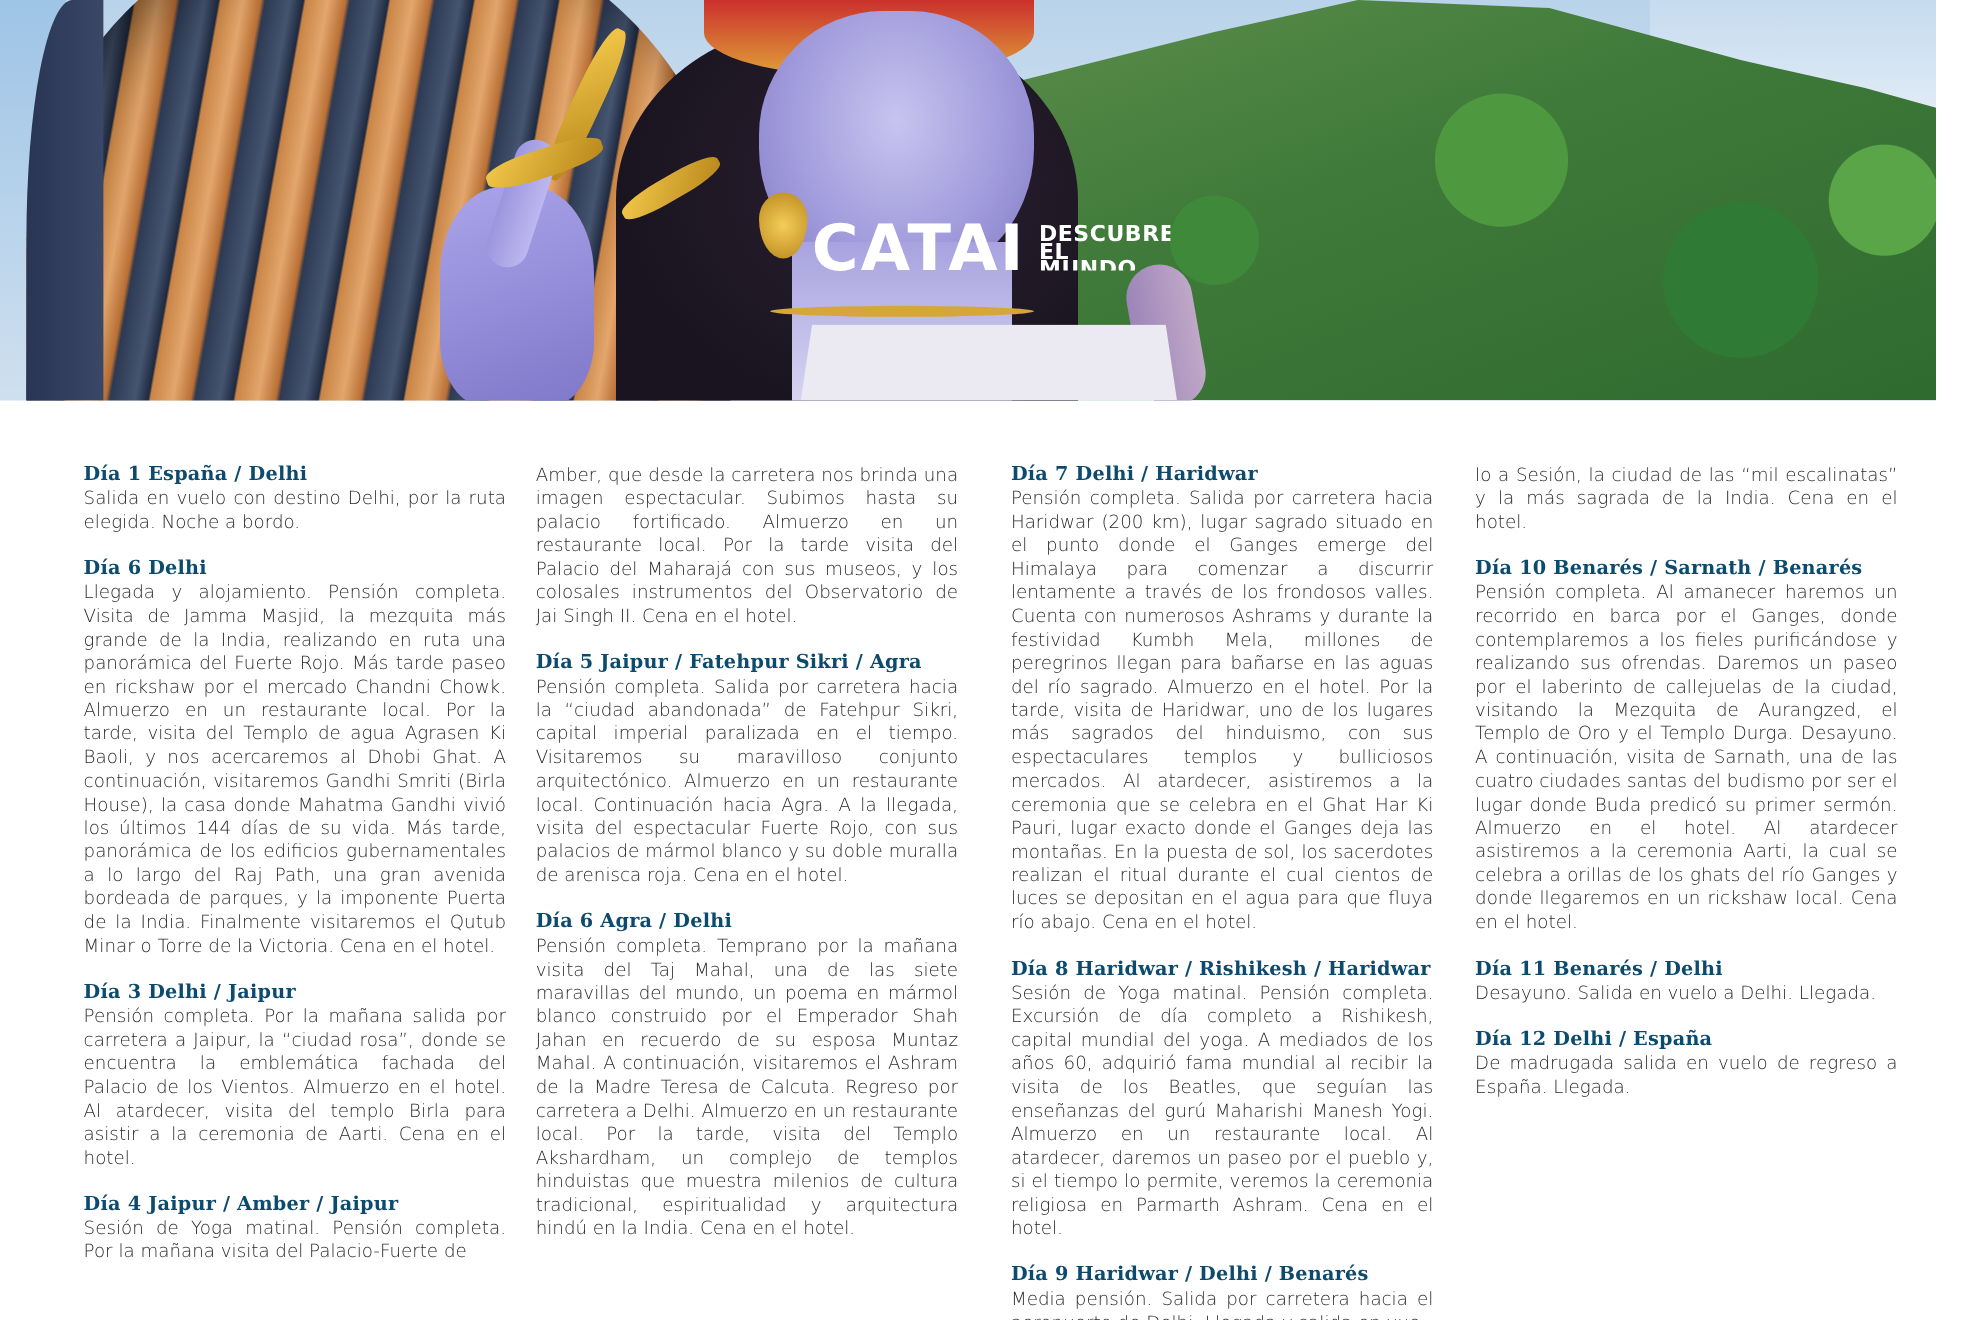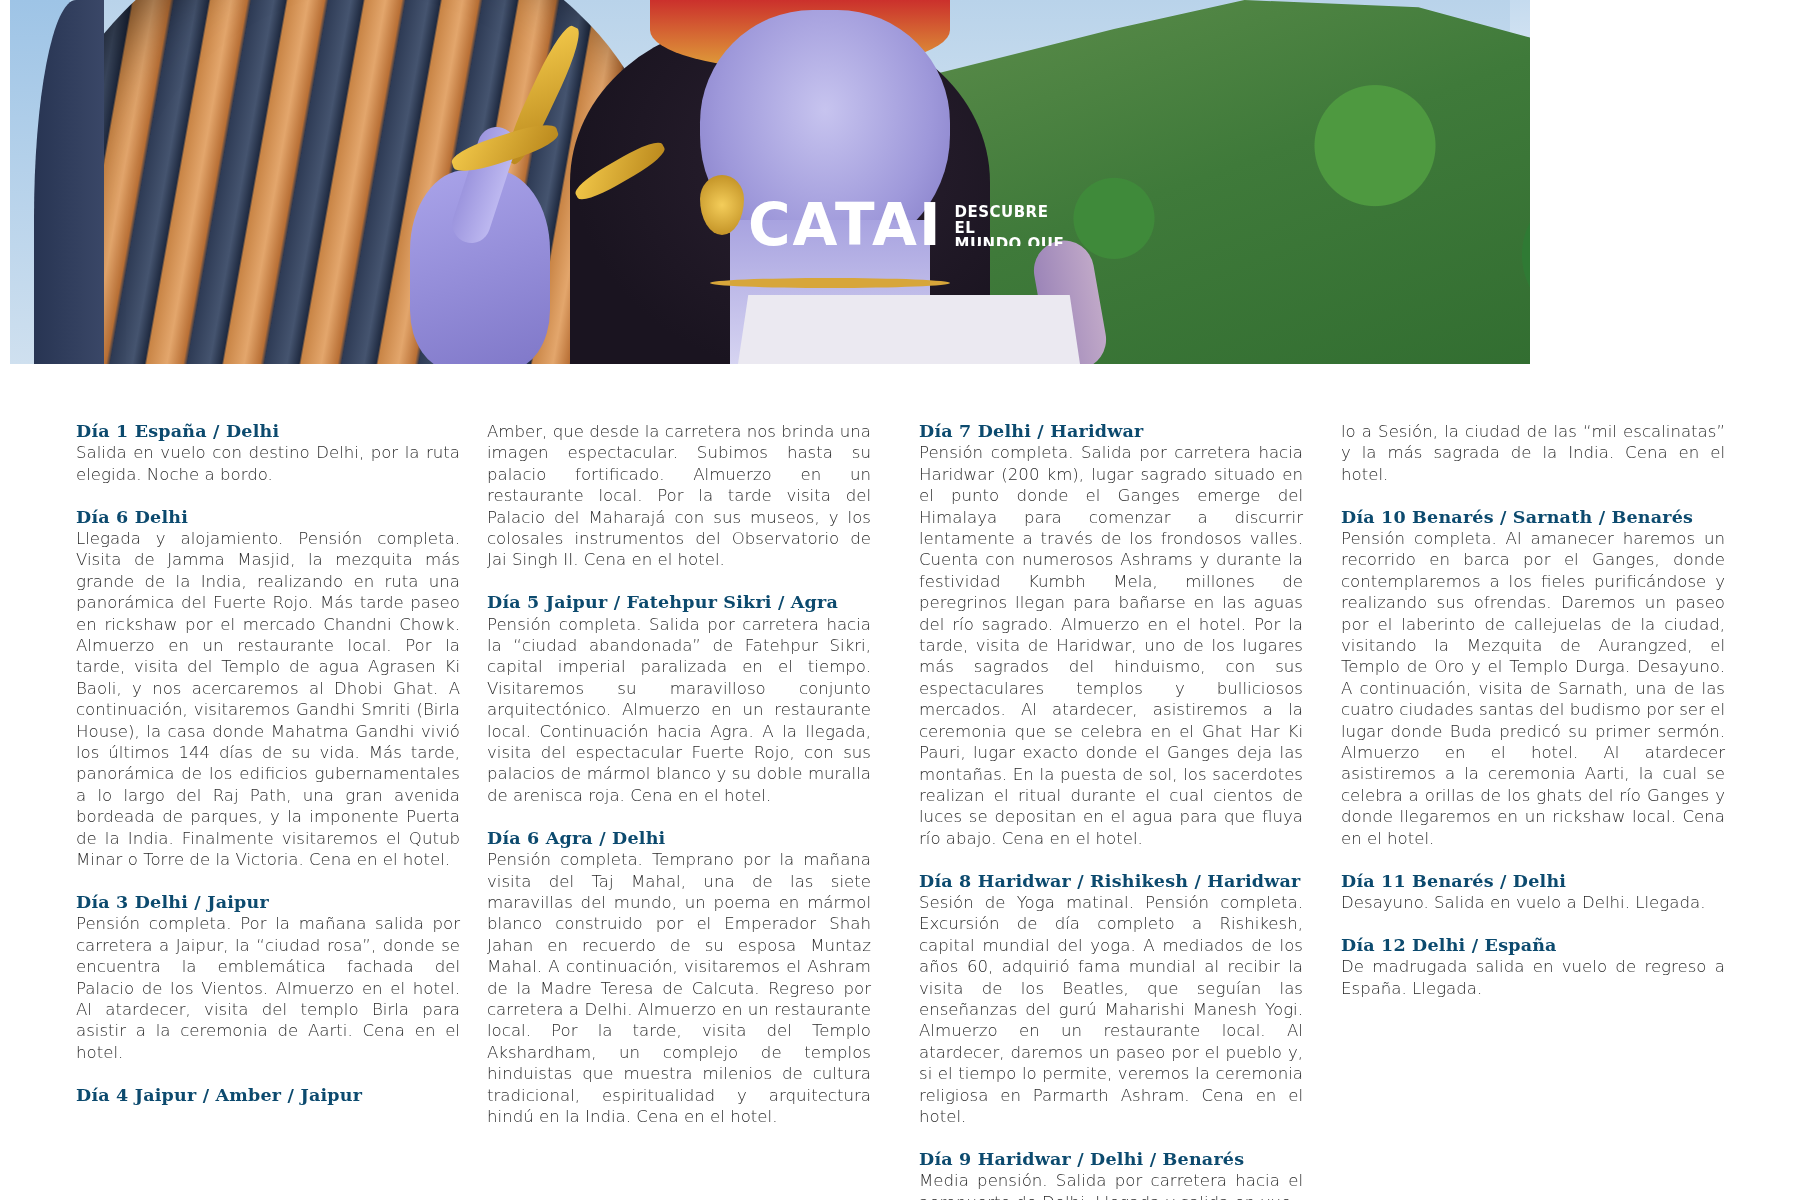--- a/index.html
+++ b/index.html
@@ -2,21 +2,21 @@
 <html><head>
   <meta charset="utf-8">
   <style>
     html, body { margin: 0; padding: 0; }
     body {
       width: 1800px; height: 1200px; overflow: hidden;
       background: #ffffff; position: relative;
       font-family: "Liberation Sans", sans-serif;
     }
     .hero {
-      position: absolute; left: 10px; top: 0; width: 1520px; height: 364px;
+      position: absolute; left: 0; top: 0; width: 1760px; height: 364px;
       overflow: hidden;
       background: linear-gradient(180deg, #b9d3ea 0%, #d9e7f3 60%, #c8dcee 100%);
     }
     
     .sky-left { position:absolute; left:0; top:0; width:60px; height:364px;
       background: linear-gradient(180deg,#9ec4e6,#cfe0ef); }
     
     .naga {
       position:absolute; left:24px; top:-80px; width:640px; height:520px;
       border-radius: 48% 52% 0 0 / 60% 60% 0 0;
@@ -67,21 +67,21 @@
     }
     .sky-right { position:absolute; left:1500px; top:0; width:300px; height:120px;
       background: linear-gradient(180deg,#c5dbef,#e6eef6); }
     .white-panel { position:absolute; left:728px; top:295px; width:342px; height:69px;
       background:#ebe9f1; clip-path: polygon(3% 0, 97% 0, 100% 100%, 0 100%); }
     
     .brand { position:absolute; left:738px; top:196px; display:flex; align-items:flex-start; }
     .brand-name { font-family: "DejaVu Sans", sans-serif; font-weight: 700; font-size: 58px;
       letter-spacing: 2px; color:#ffffff; line-height: 58px; }
     .brand-tag { margin-left: 12px; margin-top: 8px; height: 42px; overflow:hidden;
-      font-family: "DejaVu Sans", sans-serif; font-weight:700; font-size: 15px;
+      font-family: "DejaVu Sans", sans-serif; font-weight:700; font-size: 20px;
       line-height: 16px; color:#ffffff; letter-spacing: 0.5px; width: 120px; }
 
     
     .col { position:absolute; top: 421px; width: 384px;
       font-family: "DejaVu Sans", sans-serif; font-size: 16.6px; line-height: 21.4px;
       color:#2a2a2a; text-align: justify; hyphens: manual; }
     .col-1 { left: 76px; }
     .col-2 { left: 487px; }
     .col-3 { left: 919px; }
     .col-4 { left: 1341px; }
@@ -132,20 +132,21 @@
   <div class="day">
     <span class="day-title">Día 6 Delhi</span>
     <span class="day-text">Llegada y alojamiento. Pensión completa. Visita de Jamma Masjid, la mezquita más grande de la India, realizando en ruta una panorámica del Fuerte Rojo. Más tarde paseo en rickshaw por el mercado Chandni Chowk. Almuerzo en un restaurante local. Por la tarde, visita del Templo de agua Agrasen Ki Baoli, y nos acercaremos al Dhobi Ghat. A continuación, visitaremos Gandhi Smriti (Birla House), la casa donde Mahatma Gandhi vivió los últimos 144 días de su vida. Más tarde, panorámica de los edificios gubernamentales a lo largo del Raj Path, una gran avenida bordeada de parques, y la imponente Puerta de la India. Finalmente visitaremos el Qutub Minar o Torre de la Victoria. Cena en el hotel.</span>
   </div>
   <div class="day">
     <span class="day-title">Día 3 Delhi / Jaipur</span>
     <span class="day-text">Pensión completa. Por la mañana salida por carretera a Jaipur, la “ciudad rosa”, donde se encuentra la emblemática fachada del Palacio de los Vientos. Almuerzo en el hotel. Al atardecer, visita del templo Birla para asistir a la ceremonia de Aarti. Cena en el hotel.</span>
   </div>
   <div class="day">
     <span class="day-title">Día 4 Jaipur / Amber / Jaipur</span>
+    <span class="day-text">Sesión de Yoga matinal. Pensión completa. Por la mañana visita del Palacio-Fuerte de</span>
   </div>
 </div>
 
 <div class="col col-2">
   <div class="cont day-text">Amber, que desde la carretera nos brinda una imagen espectacular. Subimos hasta su palacio fortificado. Almuerzo en un restaurante local. Por la tarde visita del Palacio del Maharajá con sus museos, y los colosales instrumentos del Observatorio de Jai Singh II. Cena en el hotel.</div>
   <div class="day">
     <span class="day-title">Día 5 Jaipur / Fatehpur Sikri / Agra</span>
     <span class="day-text">Pensión completa. Salida por carretera hacia la “ciudad abandonada” de Fatehpur Sikri, capital imperial paralizada en el tiempo. Visitaremos su maravilloso conjunto arquitectónico. Almuerzo en un restaurante local. Continuación hacia Agra. A la llegada, visita del espectacular Fuerte Rojo, con sus palacios de mármol blanco y su doble muralla de arenisca roja. Cena en el hotel.</span>
   </div>
   <div class="day">

